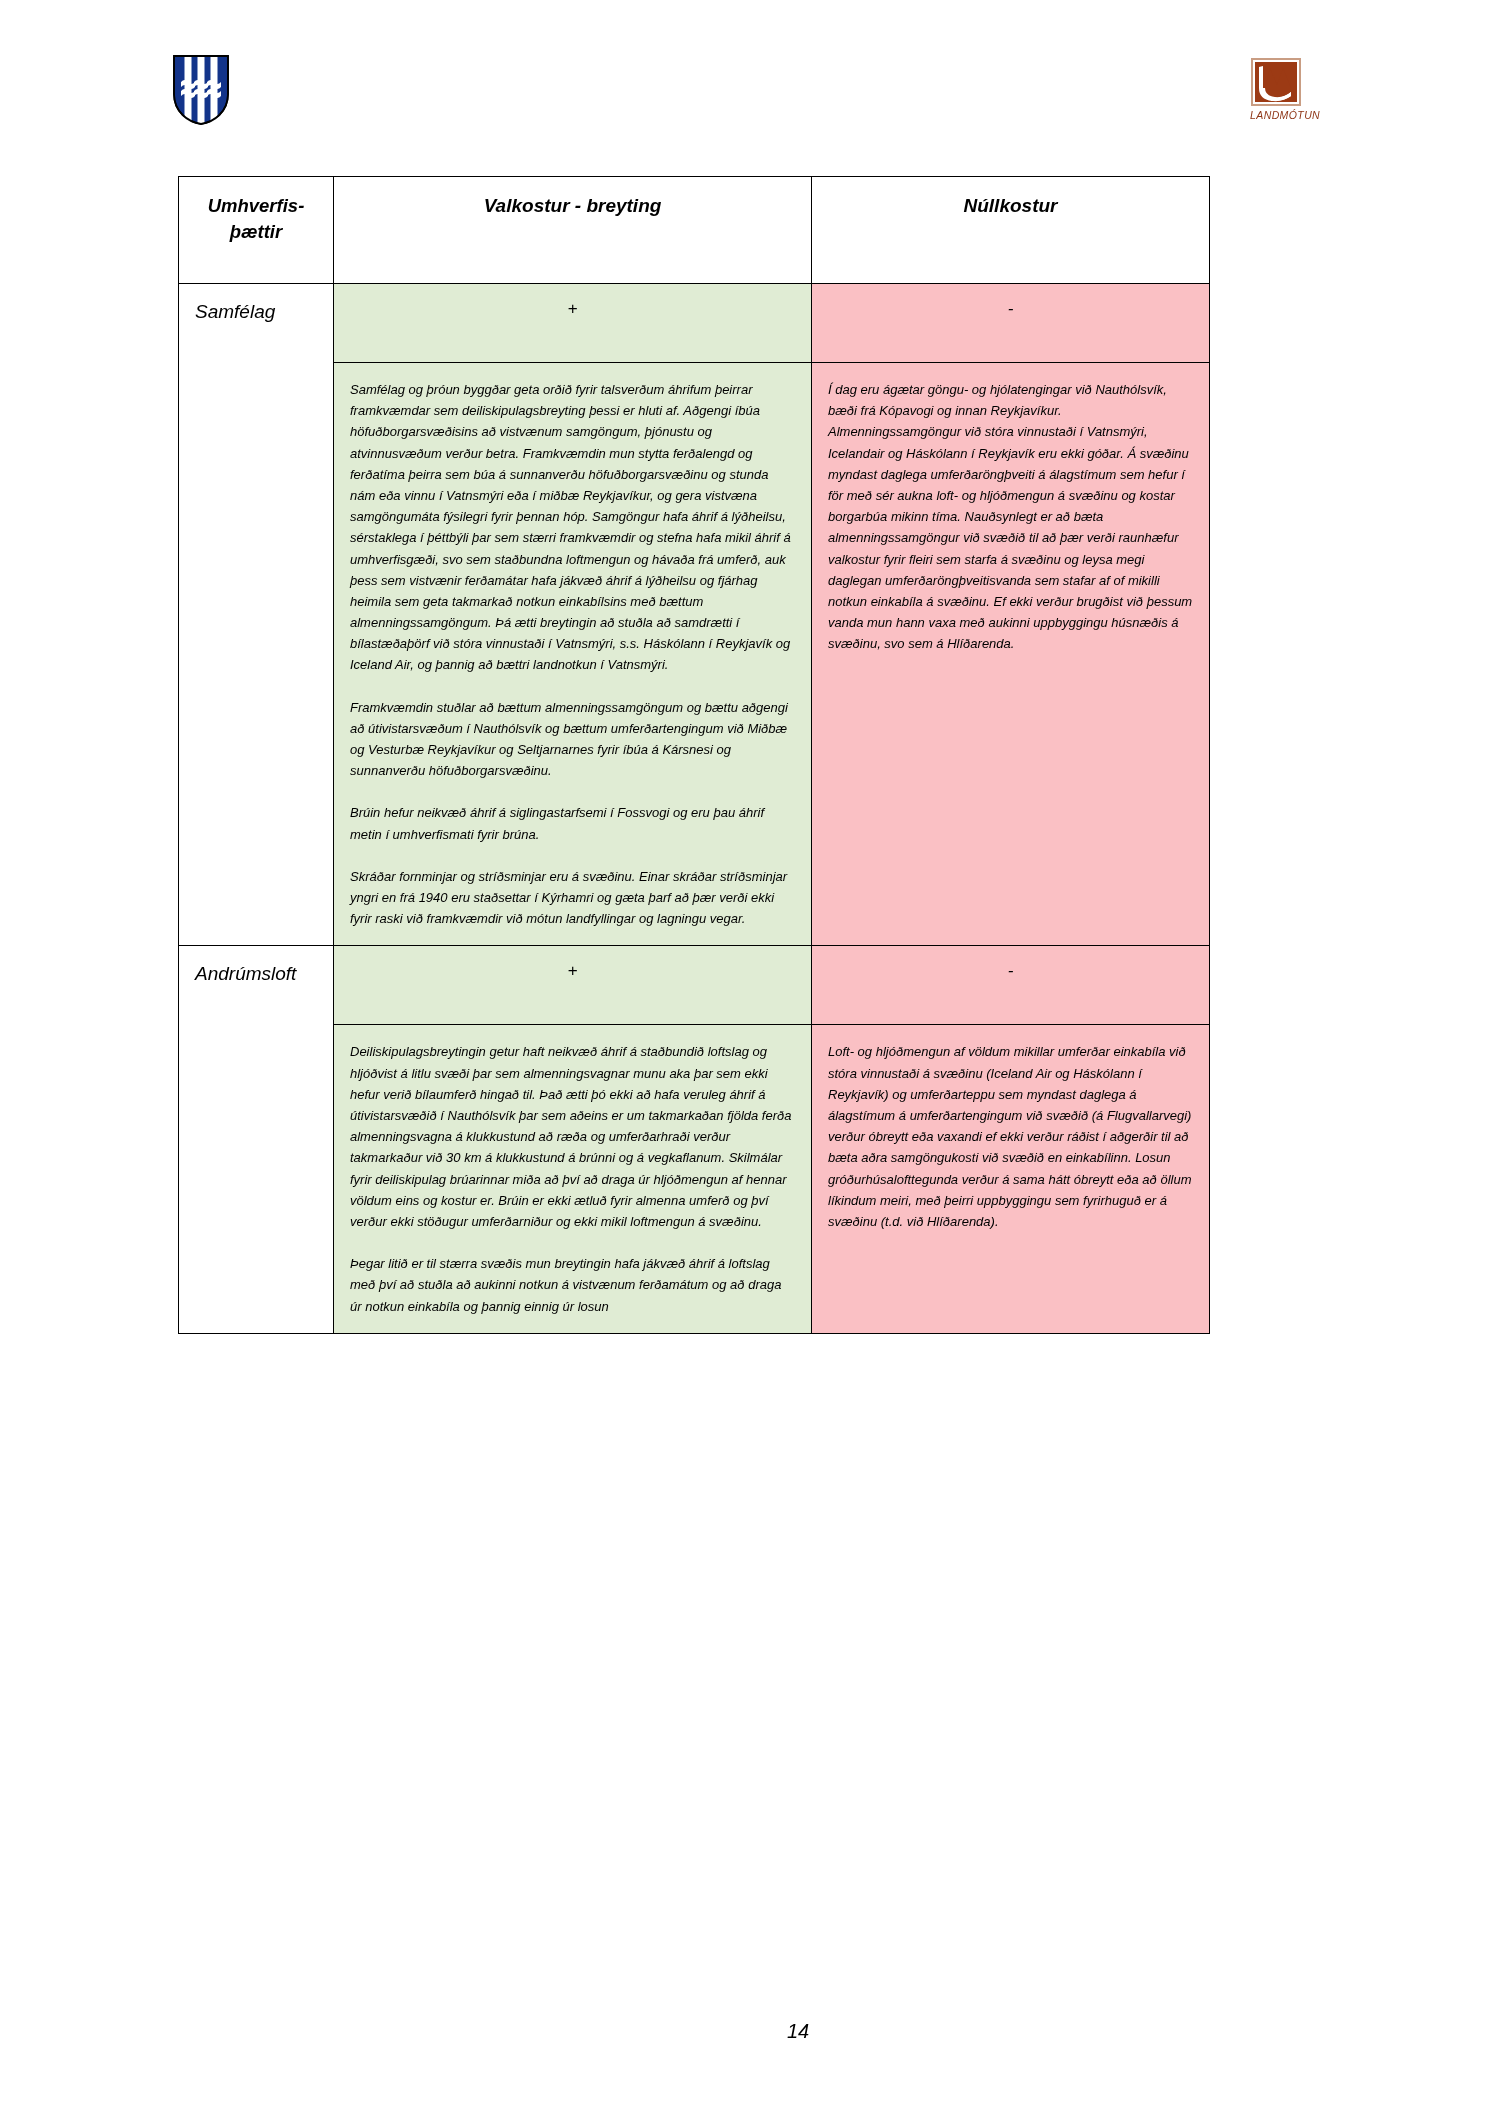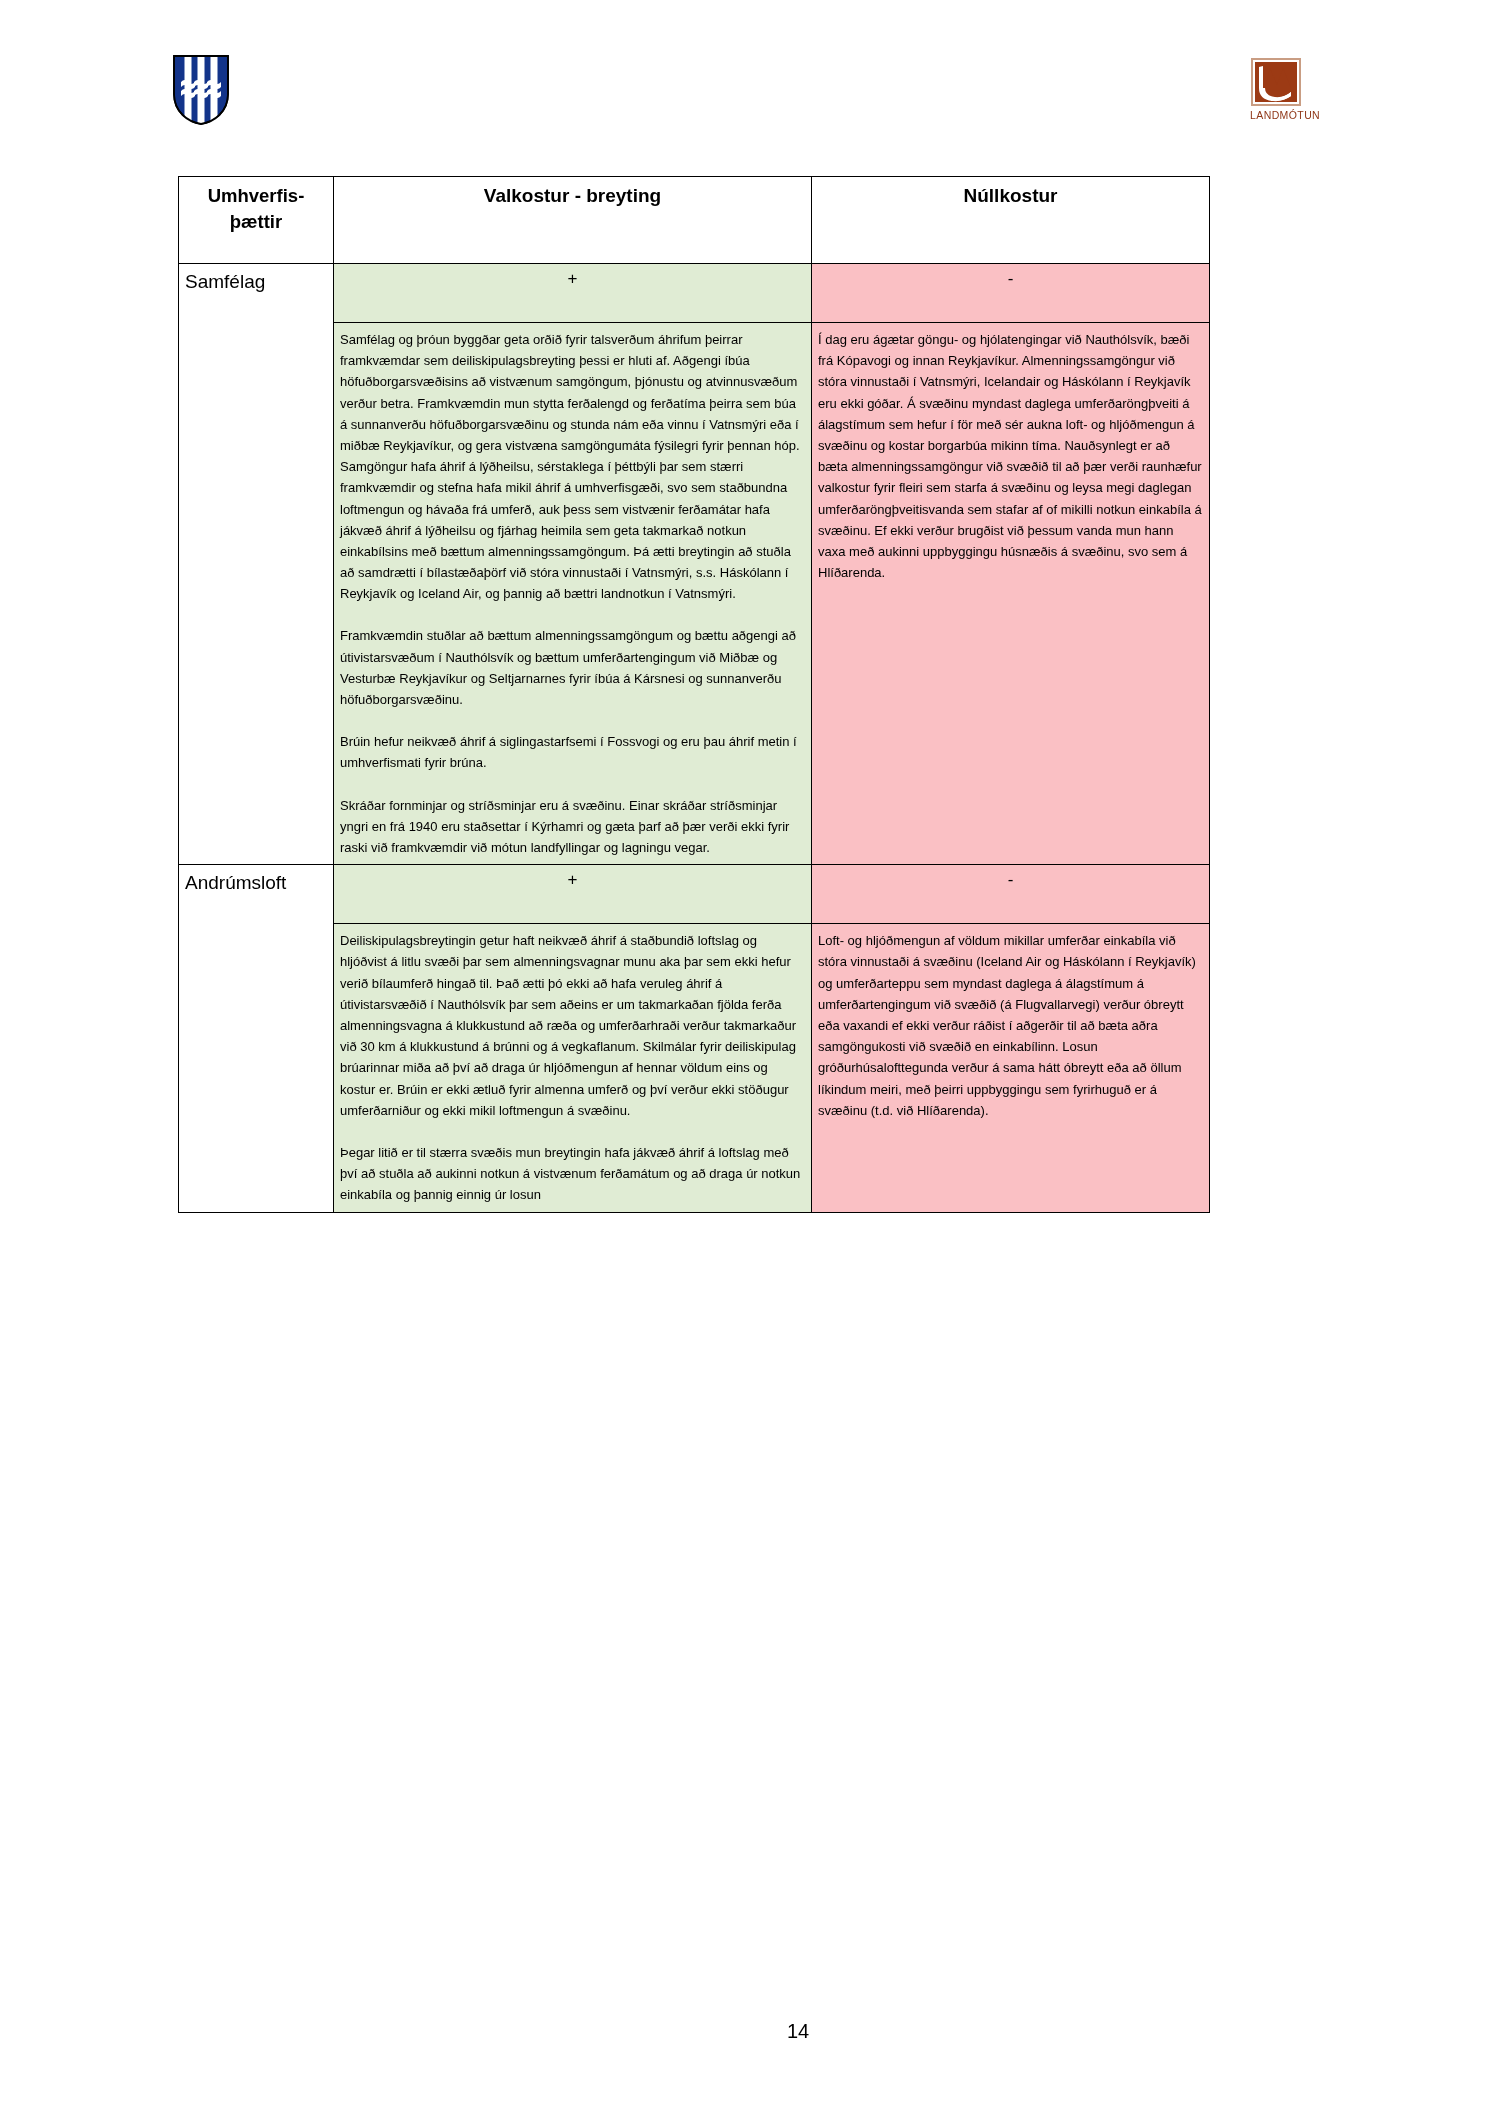--- a/index.html
+++ b/index.html
@@ -14,20 +14,21 @@
     color: #000000;
     position: relative;
     overflow: hidden;
   }
 
   .page {
     position: relative;
     width: 1500px;
     height: 2122px;
     box-sizing: border-box;
+    font-style: italic;
   }
 
   
   .header-band {
     position: absolute;
     top: 0;
     left: 0;
     width: 1500px;
     height: 170px;
   }
@@ -68,21 +69,21 @@
     position: absolute;
     left: 178px;
     top: 176px;
     width: 1031px;
     border-collapse: collapse;
     table-layout: fixed;
   }
   .tbl td, .tbl th {
     border: 1.6px solid #000000;
     vertical-align: top;
-    padding: 6px;
+    padding: 16px;
   }
   col.c-factor { width: 155px; }
   col.c-option { width: 478px; }
   col.c-null   { width: 398px; }
 
   .hdr-cell {
     height: 74px;
     text-align: center;
     font-weight: bold;
     font-size: 19px;

